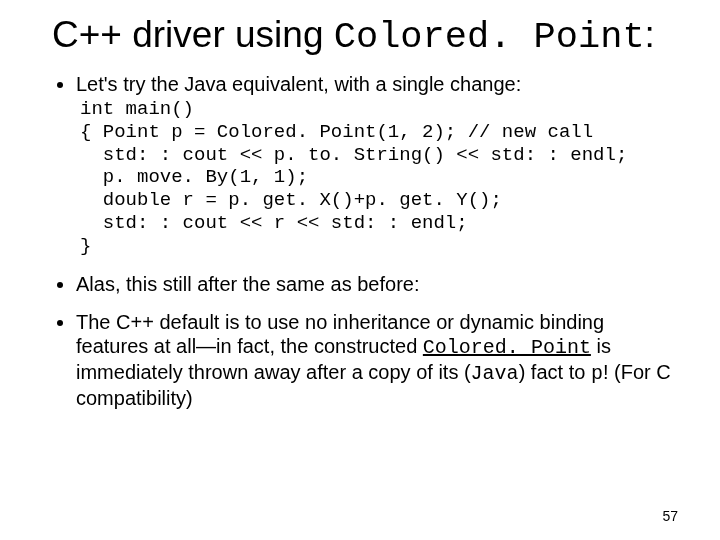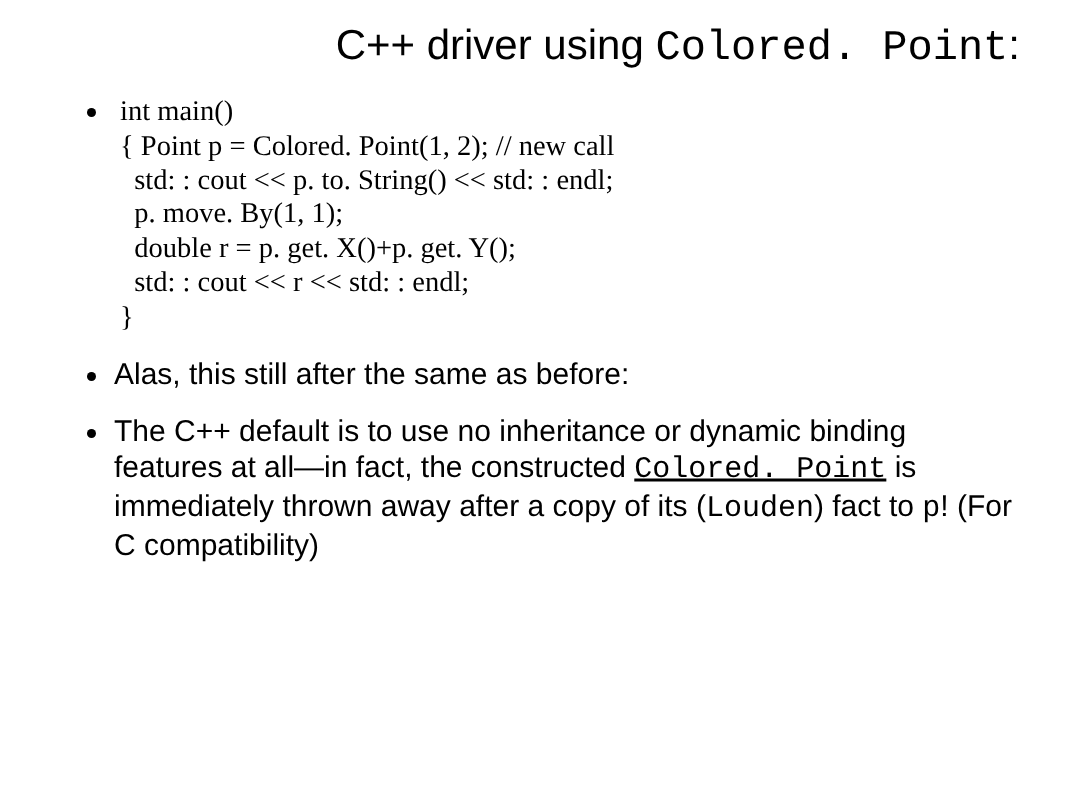--- a/index.html
+++ b/index.html
@@ -11,38 +11,38 @@
     font-size: 20px;
     color: #000;
     background: #fff;
     box-sizing: border-box;
     position: relative;
   }
   .slide {
     padding: 14px 40px 0 52px;
   }
   h1 {
-    font-size: 28px;
+    font-size: 37px;
     font-weight: normal;
-    text-align: right;
+    text-align: left;
     margin: 0 0 14px 0;
   }
   h1 .mono {
     font-family: "Courier New", Courier, monospace;
   }
   ul {
     margin: 0;
     padding: 0 0 0 24px;
   }
   li {
     margin-bottom: 14px;
     line-height: 1.2;
   }
   .code {
-    font-family: Liberation Serif, serif;
+    font-family: Liberation Mono, monospace;
     white-space: pre;
     font-size: 19px;
     line-height: 1.2;
     margin-left: 4px;
     margin-top: 2px;
   }
   .mono-inline {
     font-family: "Courier New", Courier, monospace;
   }
   .u {
@@ -62,35 +62,37 @@
 
 <div class="slide">
 
   <h1>
     <span>C++ driver using </span><span class="mono">Colored. Point</span><span>:</span>
   </h1>
 
   <ul>
 
     <li>
+      <span>Let's try the Java equivalent, with a single change:</span>
       <div class="code">int main()
 { Point p = Colored. Point(1, 2); // new call
   std: : cout &lt;&lt; p. to. String() &lt;&lt; std: : endl;
   p. move. By(1, 1);
   double r = p. get. X()+p. get. Y();
   std: : cout &lt;&lt; r &lt;&lt; std: : endl;
 }</div>
     </li>
 
     <li>
       <span>Alas, this still after the same as before:</span>
     </li>
 
     <li>
-      <span>The C++ default is to use no inheritance or dynamic binding features at all—in fact, the constructed </span><span class="mono-inline u">Colored. Point</span><span> is immediately thrown away after a copy of its (</span><span class="mono-inline">Louden</span><span>) fact to </span><span class="mono-inline">p</span><span>! (For C compatibility)</span>
+      <span>The C++ default is to use no inheritance or dynamic binding features at all—in fact, the constructed </span><span class="mono-inline u">Colored. Point</span><span> is immediately thrown away after a copy of its (</span><span class="mono-inline">Java</span><span>) fact to </span><span class="mono-inline">p</span><span>! (For C compatibility)</span>
     </li>
 
   </ul>
 
 </div>
 
 <div class="footer">
+  <div>57</div>
 </div>
 
 </body></html>

